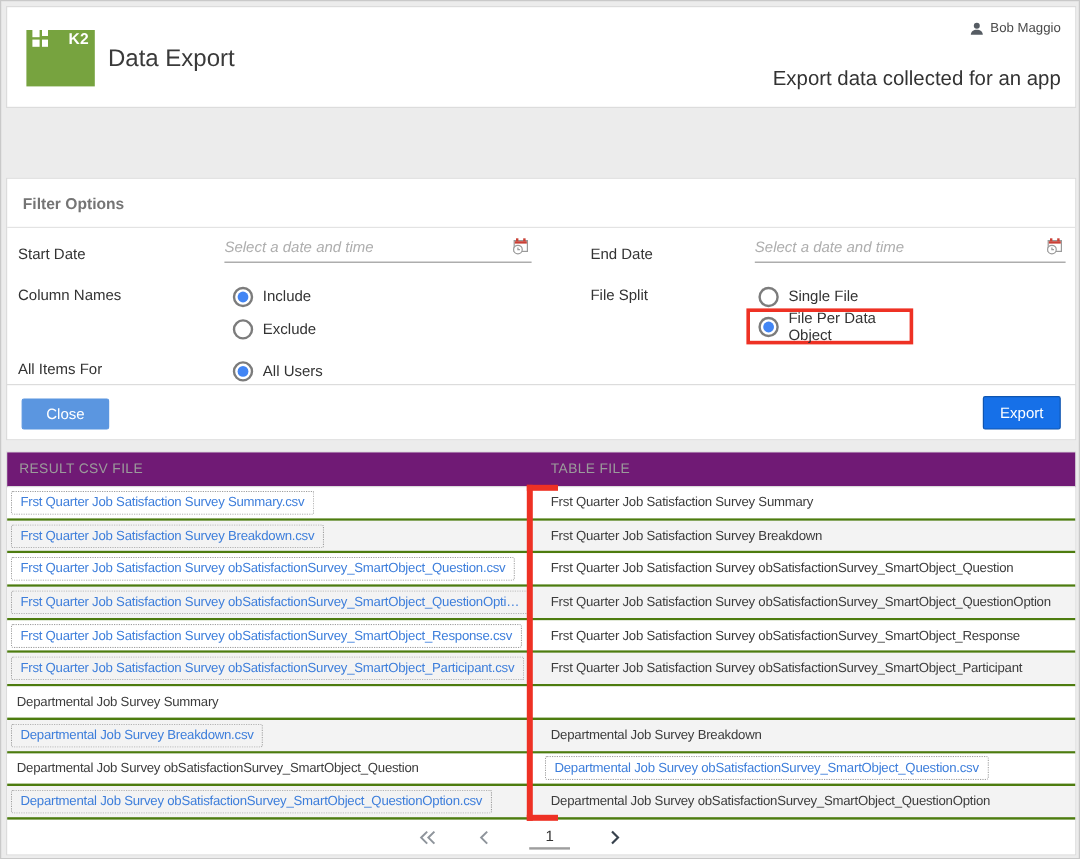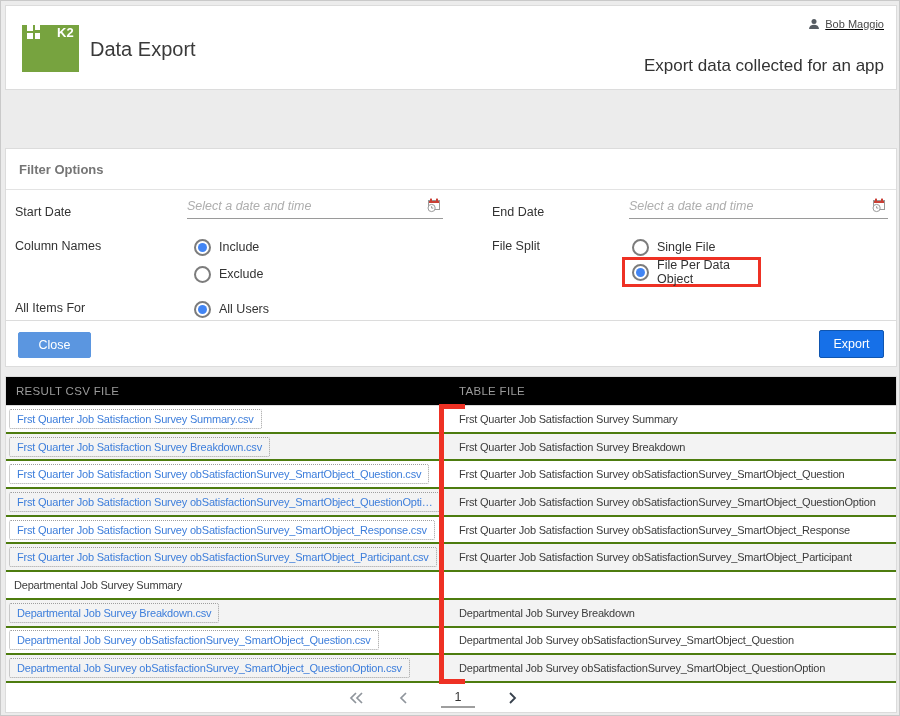--- a/index.html
+++ b/index.html
@@ -18,21 +18,21 @@
   .card{position:absolute;background:#fff;border:1px solid #dcdcdc;}
 
   
   .header-card{left:4px;top:4px;width:892px;height:85px;}
   .logo{position:absolute;left:16px;top:19px;width:57px;height:47px;background:var(--logo-green);display:flex;align-items:flex-start;justify-content:center;gap:16px;}
   .logo-squares{display:grid;grid-template-columns:6px 5px;grid-template-rows:6px 6px;gap:2px;margin-right:1px;}
   .logo-squares i{background:#fff;display:block;}
   .logo-squares i:nth-child(2){width:5px;height:5px;align-self:start;}
   .logo-text{color:#fff;font-size:13px;font-weight:bold;letter-spacing:.2px;}
   .app-title{position:absolute;left:84px;top:32px;font-size:20px;color:#3a3a3a;}
-  .user-chip{position:absolute;right:12px;top:12px;display:flex;align-items:center;gap:5px;cursor:pointer;text-decoration:underline;}
+  .user-chip{position:absolute;right:12px;top:12px;display:flex;align-items:center;gap:5px;cursor:pointer;}
   .user-name{font-size:11px;color:#4a4a4a;}
   .subtitle{position:absolute;right:12px;top:50px;font-size:17px;color:#333;}
 
   
   .filter-card{left:4px;top:99px;width:892px;height:208px;margin-top:48px;}
   .section-title{position:absolute;left:13px;top:13px;font-size:13px;font-weight:600;color:#757575;}
   .filter-divider{position:absolute;left:0;top:40px;width:100%;height:1px;background:#e3e3e3;}
   .flabel{position:absolute;font-size:12.5px;color:#333;}
   .lbl-start{left:9px;top:56px;}
   .lbl-colnames{left:9px;top:90px;}
@@ -60,21 +60,21 @@
   .red-box .radio-row{position:static;}
 
   
   .buttons-card{left:4px;top:319px;width:892px;height:47px;}
   .btn{font-size:12.5px;color:#fff;border-radius:2px;cursor:pointer;}
   .btn-close{position:absolute;left:12px;top:11px;width:73px;height:26px;background:var(--close-blue);border:1px solid var(--close-blue);}
   .btn-export{position:absolute;right:12px;top:9px;width:65px;height:28px;background:var(--export-blue);border:1px solid var(--export-border);}
 
   
   .table-card{left:4px;top:375px;width:892px;height:337px;}
-  .thead{height:29px;background:#000000;border-bottom:1px solid #dadada;display:grid;grid-template-columns:445px 1fr;align-items:center;}
+  .thead{height:29px;background:#701a75;border-bottom:1px solid #dadada;display:grid;grid-template-columns:445px 1fr;align-items:center;}
   .th{font-size:11.5px;color:var(--header-gray);letter-spacing:.3px;}
   .th.c1{padding-left:10px;}
   .th.c2{padding-left:8px;}
   .tbody{display:block;}
   .trow{display:grid;grid-template-columns:445px 1fr;align-items:center;height:27.7px;border-bottom:2px solid #4d7c0f;background:#fff;}
   .trow.alt{background:#f3f3f3;}
   .tcell{overflow:hidden;white-space:nowrap;}
   .tcell.left{padding-left:3px;}
   .tcell.right{padding-left:8px;font-size:11px;letter-spacing:-0.2px;color:#3c3c3c;text-overflow:ellipsis;}
   .csv-link{display:inline-block;max-width:434px;overflow:hidden;white-space:nowrap;text-overflow:ellipsis;border:1px dotted #9e9e9e;border-radius:2px;padding:3px 7px;font-size:11px;letter-spacing:-0.2px;color:var(--link-blue);text-decoration:none;vertical-align:middle;}
@@ -213,22 +213,22 @@
           <div class="tcell right">Frst Quarter Job Satisfaction Survey obSatisfactionSurvey_SmartObject_Participant</div>
         </div>
         <div class="trow">
           <div class="tcell right">Departmental Job Survey Summary</div>
         </div>
         <div class="trow alt">
           <div class="tcell left"><a class="csv-link" href="#">Departmental Job Survey Breakdown.csv</a></div>
           <div class="tcell right">Departmental Job Survey Breakdown</div>
         </div>
         <div class="trow">
+          <div class="tcell right">Departmental Job Survey obSatisfactionSurvey_SmartObject_Question</div>
           <div class="tcell left"><a class="csv-link" href="#">Departmental Job Survey obSatisfactionSurvey_SmartObject_Question.csv</a></div>
-          <div class="tcell right">Departmental Job Survey obSatisfactionSurvey_SmartObject_Question</div>
         </div>
         <div class="trow alt">
           <div class="tcell left"><a class="csv-link" href="#">Departmental Job Survey obSatisfactionSurvey_SmartObject_QuestionOption.csv</a></div>
           <div class="tcell right">Departmental Job Survey obSatisfactionSurvey_SmartObject_QuestionOption</div>
         </div>
       </div>
     <div class="bracket"></div>
 
     <div class="pager">
       <button class="pager-btn">

